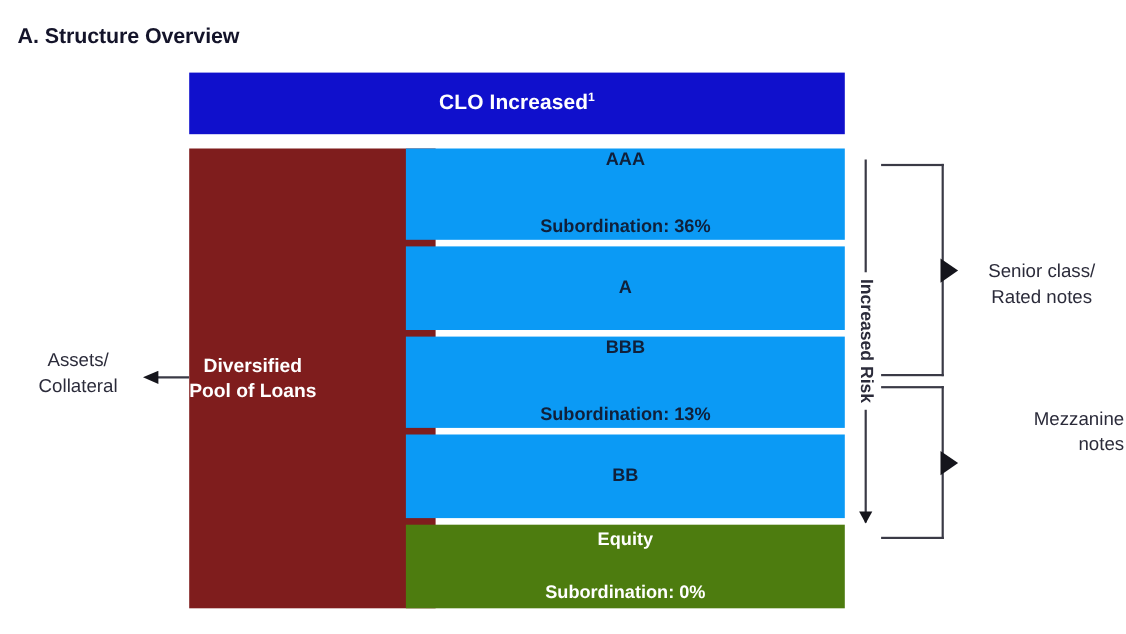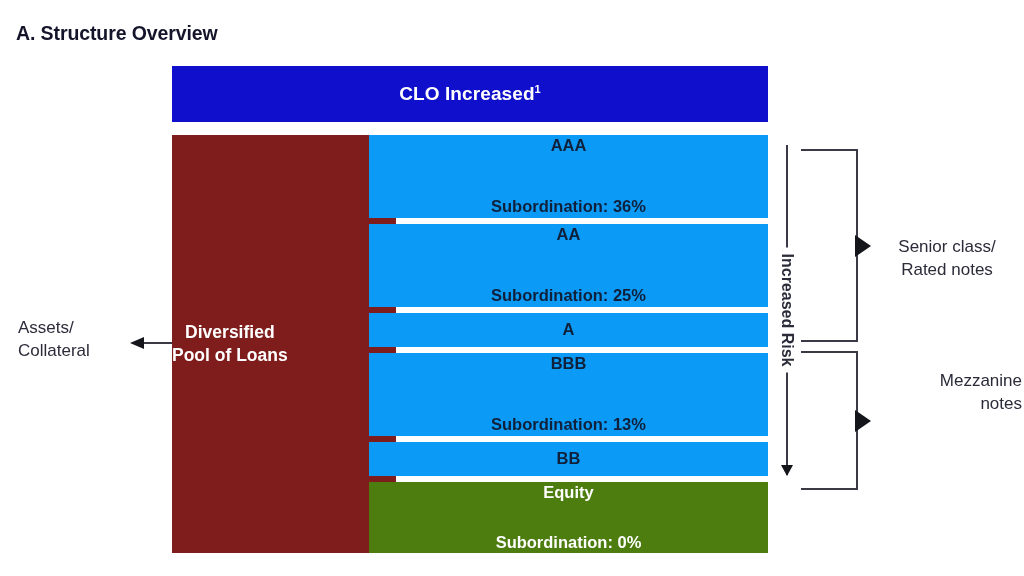--- a/index.html
+++ b/index.html
@@ -111,21 +111,21 @@
     font-size: 16.5px;
     font-weight: bold;
   }
 
   
   #assets-label {
     position: absolute;
     left: 18px;
     top: 317px;
     width: 106px;
-    text-align: left;
+    text-align: center;
     font-size: 17px;
     line-height: 1.35;
     color: #2b2b3a;
   }
   #assets-arrow {
     position: absolute;
     left: 130px;
     top: 337px;
     width: 42px;
     height: 12px;
@@ -252,24 +252,20 @@
   <polygon points="0,6 14,0 14,12" fill="#15151c"></polygon>
 </svg>
 
 <div id="tranche-stack">
 
   <div class="tranche rated">
     <span class="t-rating">AAA</span>
     <span class="t-sub">Subordination: 36%</span>
   </div>
 
-  <div class="tranche rated">
-    <span class="t-rating">AA</span>
-    <span class="t-sub">Subordination: 25%</span>
-  </div>
 
   <div class="tranche rated">
     <span class="t-rating">A</span>
   </div>
 
   <div class="tranche rated">
     <span class="t-rating">BBB</span>
     <span class="t-sub">Subordination: 13%</span>
   </div>
 

